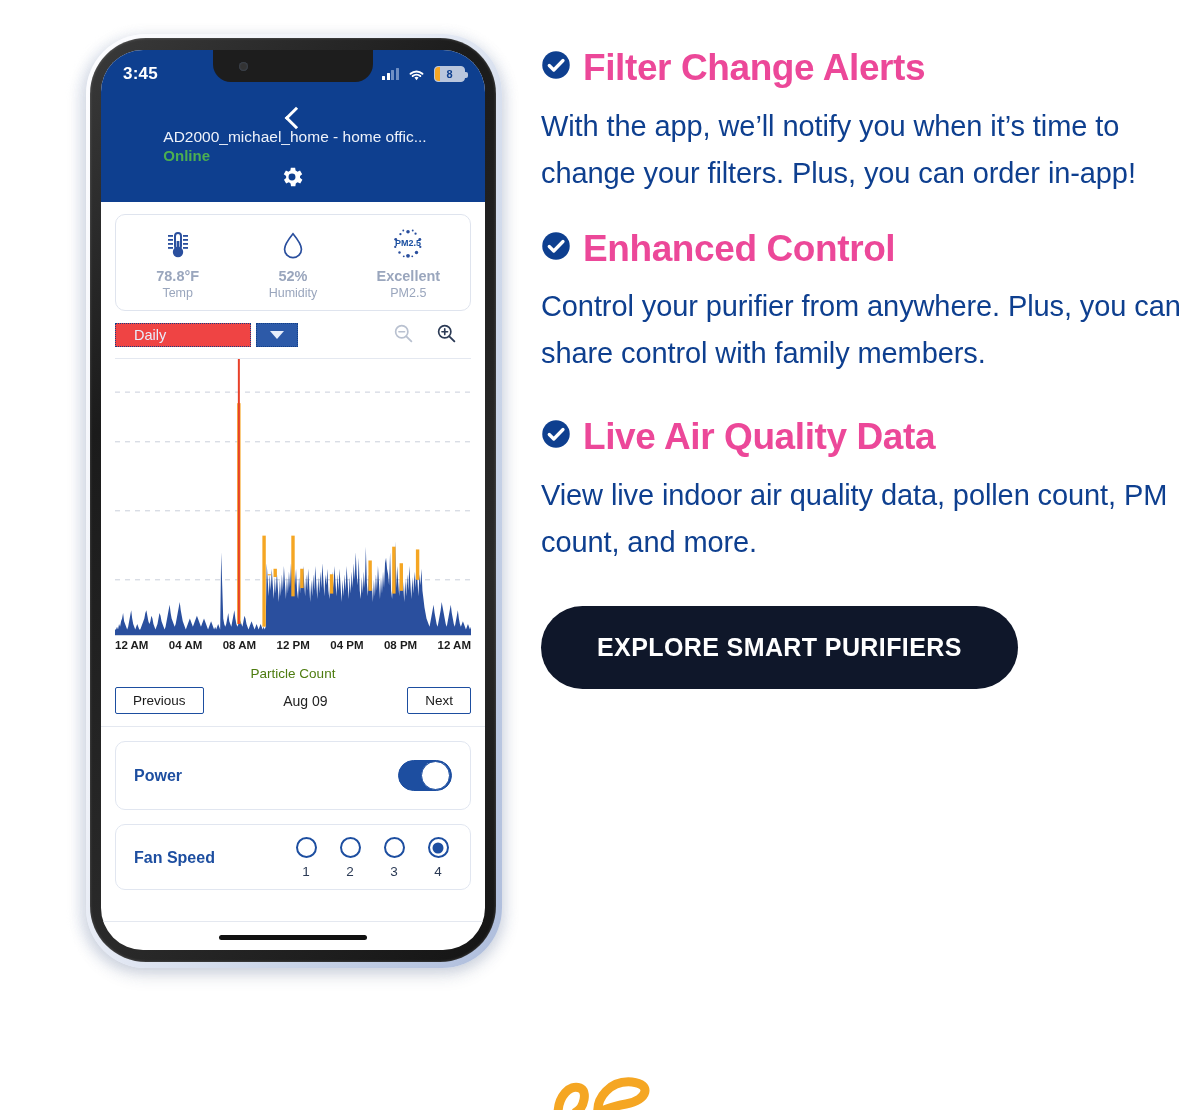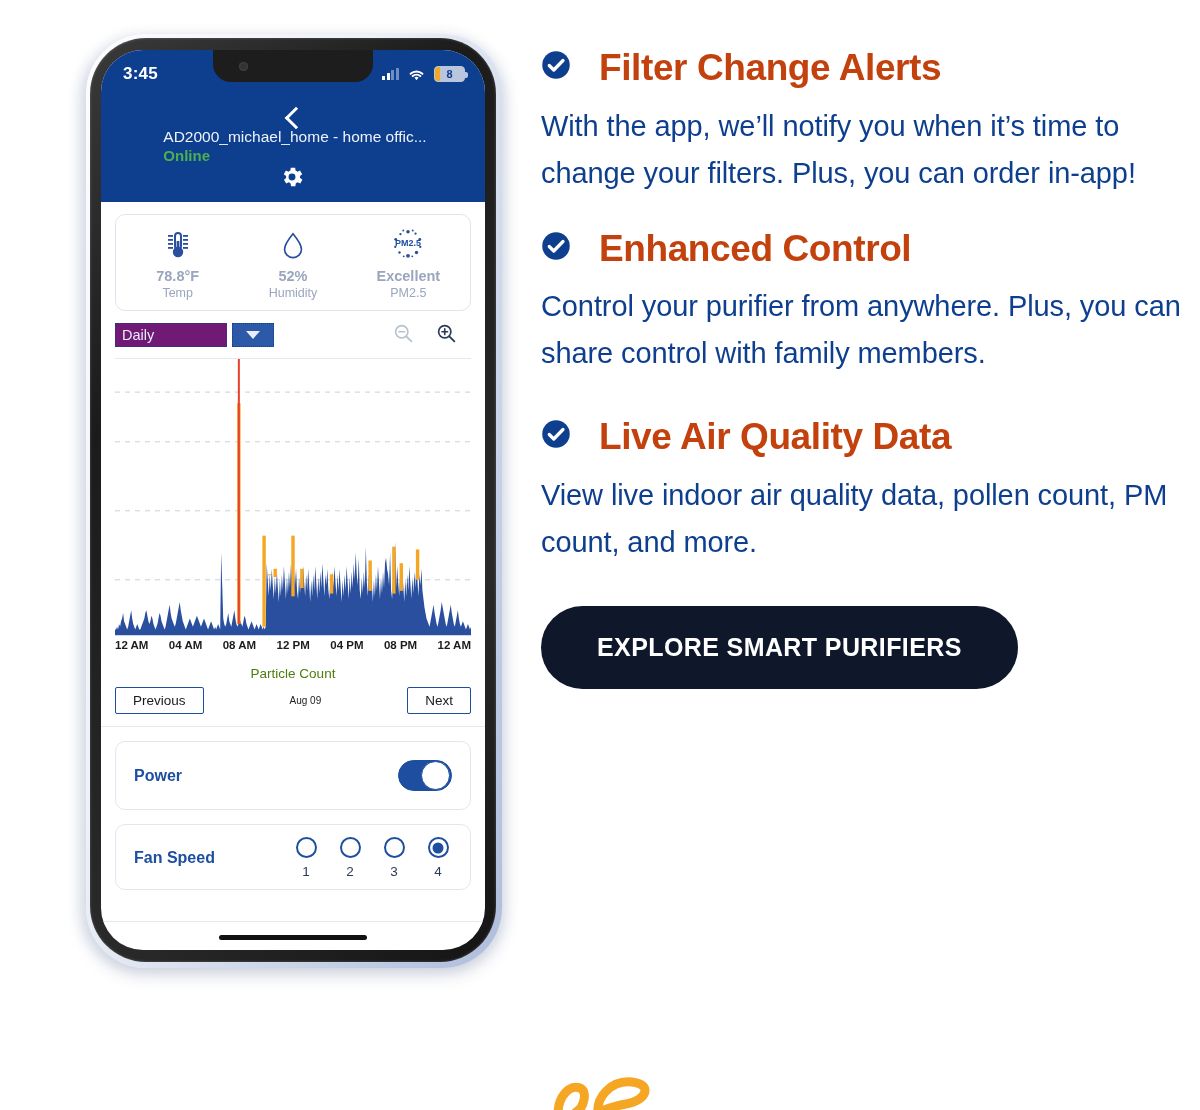--- a/index.html
+++ b/index.html
@@ -109,22 +109,22 @@
   .sensor-cell { flex: 1; text-align: center; }
   .sensor-icon { height: 36px; display: flex; align-items: center; justify-content: center; }
   .sensor-val { font-size: 14.5px; font-weight: bold; color: #9aa6bd; margin-top: 5px; }
   .sensor-lbl { font-size: 12.5px; color: #9aa6bd; margin-top: 2px; }
 
   
   .range-row {
     display: flex; align-items: center; margin: 11px 14px 0 14px; height: 26px;
   }
   .range-select {
-    width: 112px; height: 24px; background: #701a75; color: #e8eefb;
-    font-size: 14.5px; display: flex; align-items: center; padding-left: 6px;
+    width: 136px; height: 24px; background: #ef4444; color: #e8eefb;
+    font-size: 14.5px; display: flex; align-items: center; padding-left: 18px;
     border: 1px dotted #123f88;
   }
   .range-caret {
     width: 42px; height: 24px; background: #2d5aa8; margin-left: 5px;
     display: flex; align-items: center; justify-content: center;
     border: 1px dotted #123f88; cursor: pointer;
   }
   .range-caret i {
     display:block; width: 0; height: 0; border-left: 7px solid transparent;
     border-right: 7px solid transparent; border-top: 8px solid #e8eefb;
@@ -145,21 +145,21 @@
   }
   .nav-row {
     display: flex; align-items: center; justify-content: space-between;
     padding: 6px 14px 12px 14px; border-bottom: 1px solid #e4e8f0;
   }
   .navbtn {
     border: 1px solid #1d4ea0; background: #fff; color: #1a1a1a;
     font-size: 13.5px; padding: 5px 17px; border-radius: 2px; cursor: pointer;
     font-family: "Liberation Sans", sans-serif;
   }
-  .nav-date { font-size: 10px; color: #222; }
+  .nav-date { font-size: 14px; color: #222; }
 
   
   .ctrl-card {
     margin: 14px 14px 0 14px; border: 1px solid #e1e6f0; border-radius: 10px;
     display: flex; align-items: center; justify-content: space-between;
     padding: 18px 18px; background: #fff; min-height: 66px;
   }
   .ctrl-label { font-size: 16px; font-weight: bold; color: #1d4ea0; }
   .toggle {
     width: 54px; height: 31px; border-radius: 16px; background: #1d4ea0;
@@ -186,22 +186,22 @@
     width: 148px; height: 5px; border-radius: 3px; background: #111;
   }
   .screen-bottom-sep {
     position: absolute; left: 0; right: 0; bottom: 28px; height: 1px; background: #e4e8f0;
   }
 
   
   .content { position: absolute; left: 541px; top: 48px; width: 640px; }
   .feature { margin-bottom: 10px; }
   .feature h2 {
-    display: flex; align-items: center; gap: 28px;
-    font-size: 37px; color: #c2410c; font-weight: bold; letter-spacing: -0.4px;
+    display: flex; align-items: center; gap: 12px;
+    font-size: 37px; color: #ec4899; font-weight: bold; letter-spacing: -0.4px;
     line-height: 1.1;
   }
   .check-icon { flex: 0 0 30px; }
   .feature p {
     font-size: 29px; color: #0e3f8f; line-height: 1.62; margin-top: 14px;
     letter-spacing: -0.1px;
   }
   .f1 { margin-bottom: 32px; }
   .f2 { margin-bottom: 40px; }
   .f3 { margin-bottom: 40px; }

